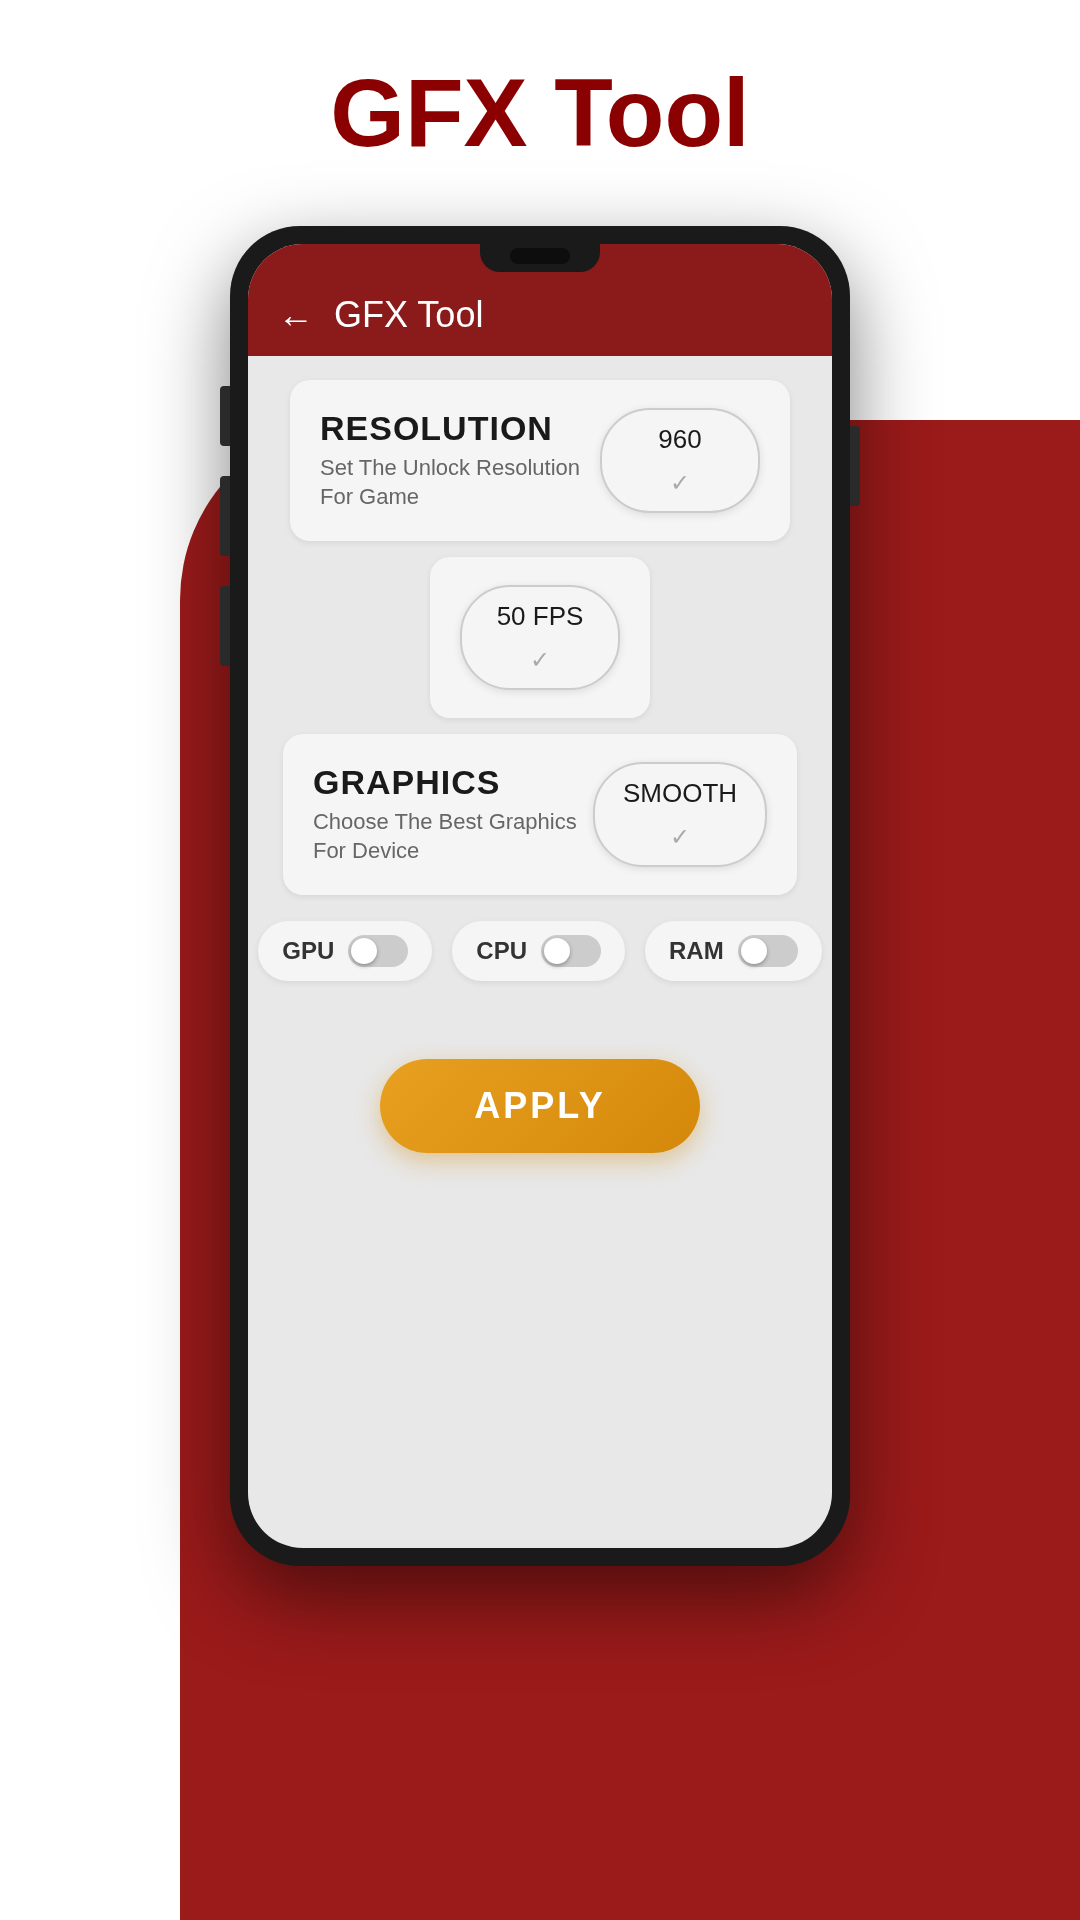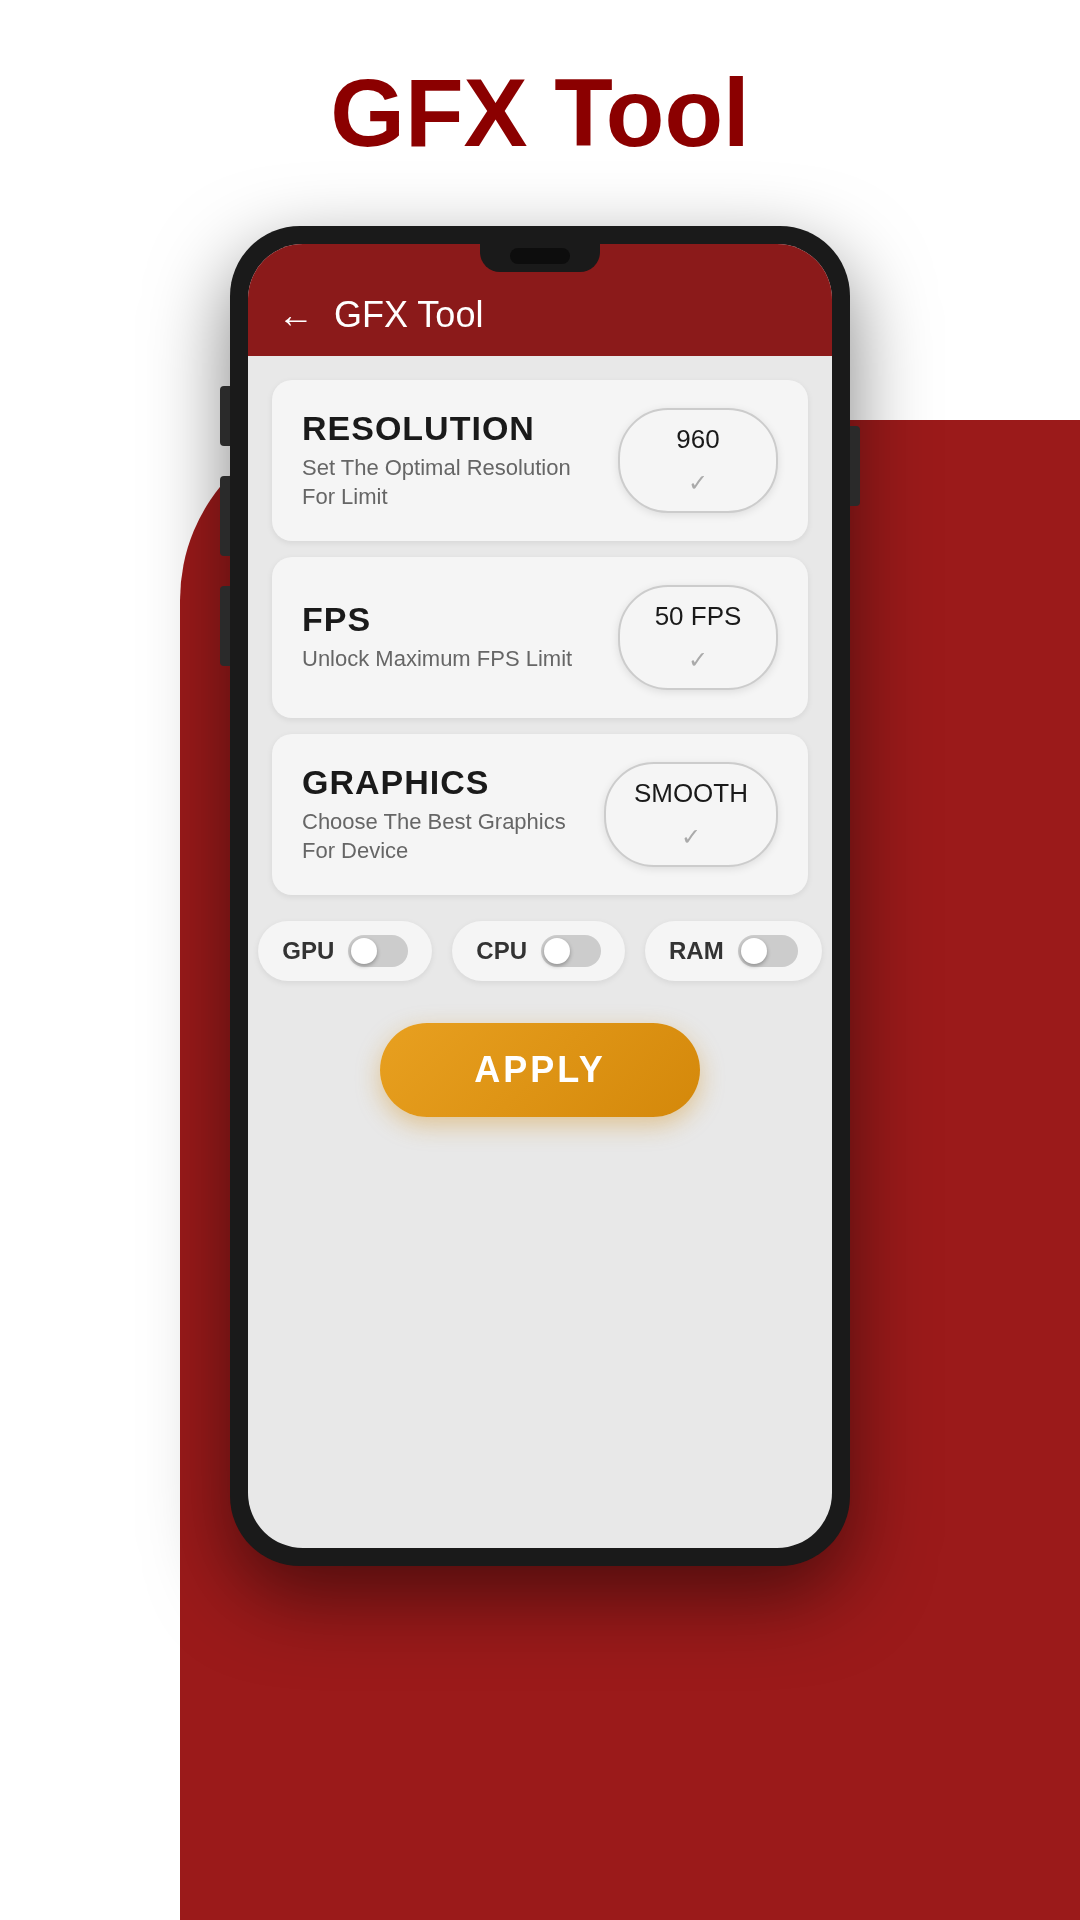--- a/index.html
+++ b/index.html
@@ -159,25 +159,26 @@
 
     .app-bar-title {
       color: #ffffff;
       font-size: 36px;
       font-weight: 400;
     }
 
     
     .content {
       flex: 1;
-      padding: 24px 24px;
+      padding: 24px 8px;
       display: flex;
       flex-direction: column;
       gap: 16px;
       overflow: hidden;
+      align-items: center;
     }
 
     
     .setting-card {
       background: #f5f5f5;
       border-radius: 20px;
       padding: 28px 30px;
       display: flex;
       align-items: center;
       justify-content: space-between;
@@ -289,20 +290,21 @@
       border: none;
       border-radius: 50px;
       padding: 26px 0;
       width: 320px;
       font-size: 36px;
       font-weight: 900;
       color: #ffffff;
       letter-spacing: 3px;
       cursor: pointer;
       box-shadow: 0 8px 24px rgba(210, 140, 20, 0.4);
+      margin-top: 36px;
     }
   </style>
 </head>
 <body>
 
 <div class="bg-red-shape"></div>
 
 <div class="header">
   <div class="header-title">GFX Tool</div>
 </div>
@@ -324,33 +326,29 @@
       <div class="app-bar">
         <span class="back-icon">←</span>
         <span class="app-bar-title">GFX Tool</span>
       </div>
 
       <div class="content">
 
         <div class="setting-card">
           <div class="setting-info">
             <div class="setting-title">RESOLUTION</div>
-            <div class="setting-desc">Set The Optimal Resolution For Limit</div>
+            <div class="setting-desc">Set The Unlock Resolution For Game</div>
           </div>
           <div class="dropdown-pill">
             <span class="dropdown-value">960</span>
             <span class="check-icon">✓</span>
           </div>
         </div>
 
         <div class="setting-card">
-          <div class="setting-info">
-            <div class="setting-title">FPS</div>
-            <div class="setting-desc">Unlock Maximum FPS Limit</div>
-          </div>
           <div class="dropdown-pill">
             <span class="dropdown-value">50 FPS</span>
             <span class="check-icon">✓</span>
           </div>
         </div>
 
         <div class="setting-card">
           <div class="setting-info">
             <div class="setting-title">GRAPHICS</div>
             <div class="setting-desc">Choose The Best Graphics For Device</div>

